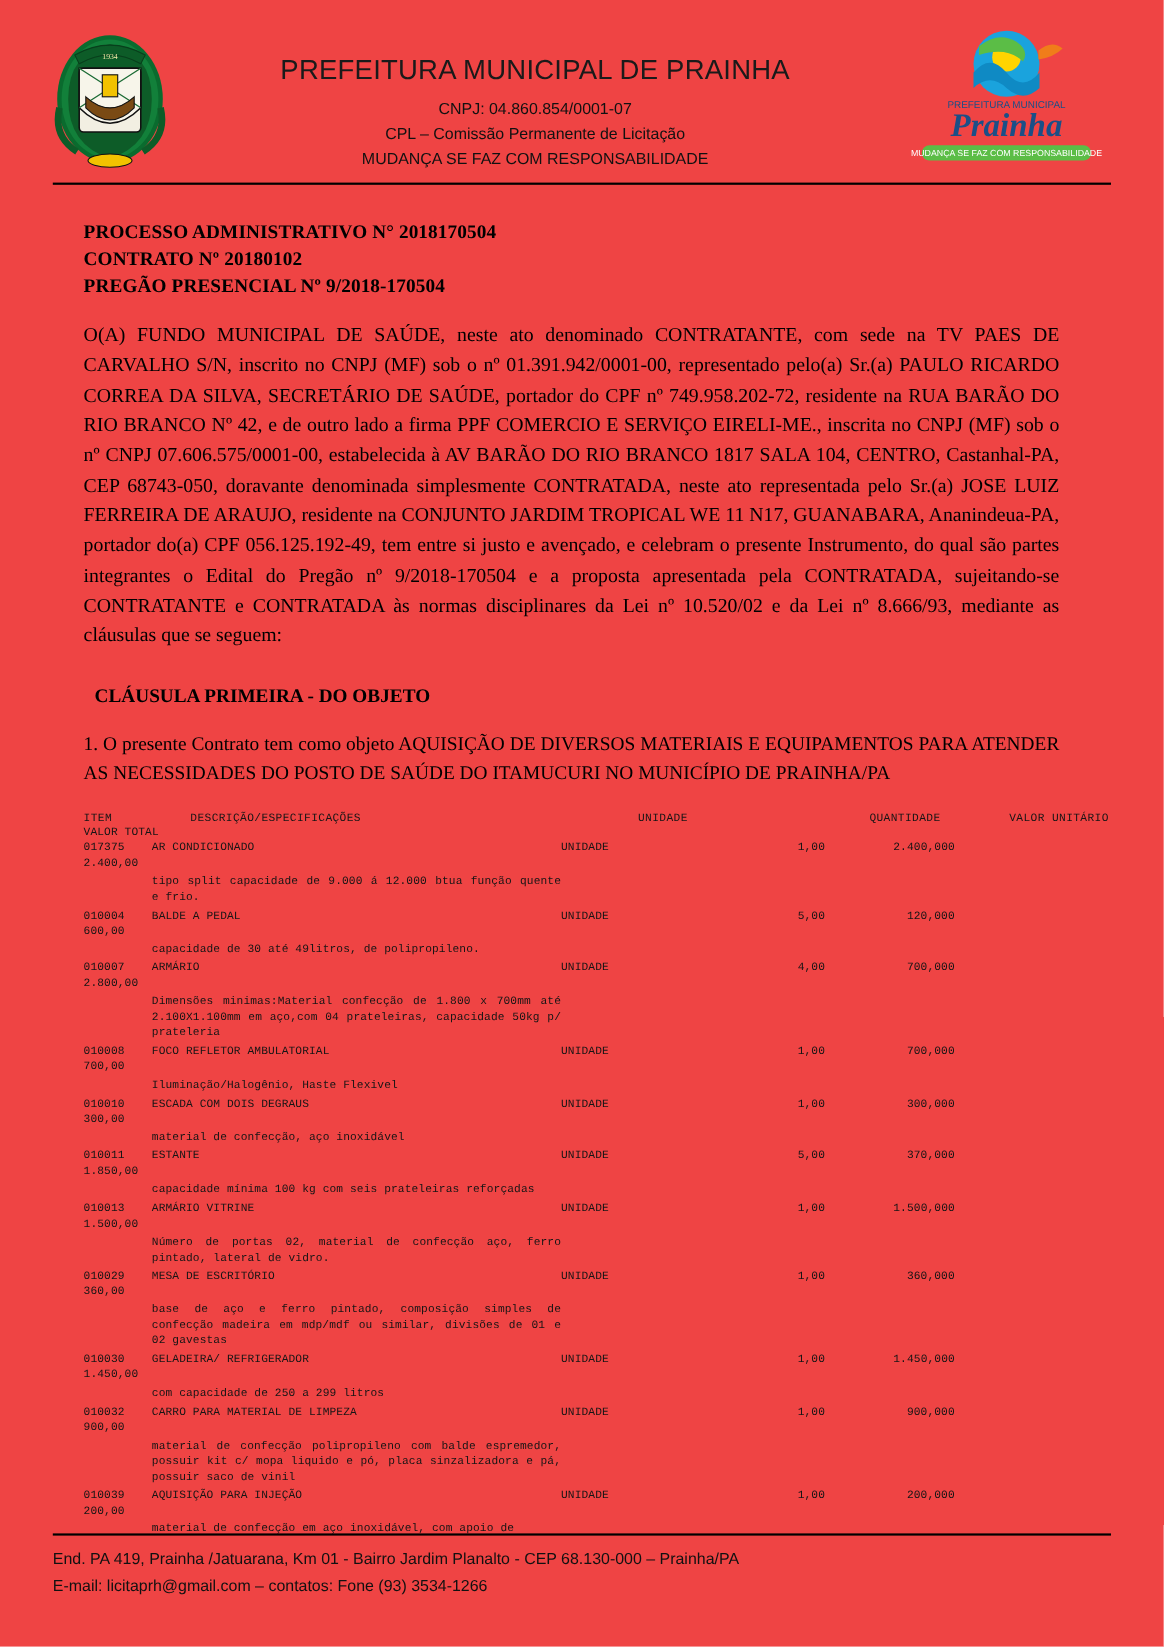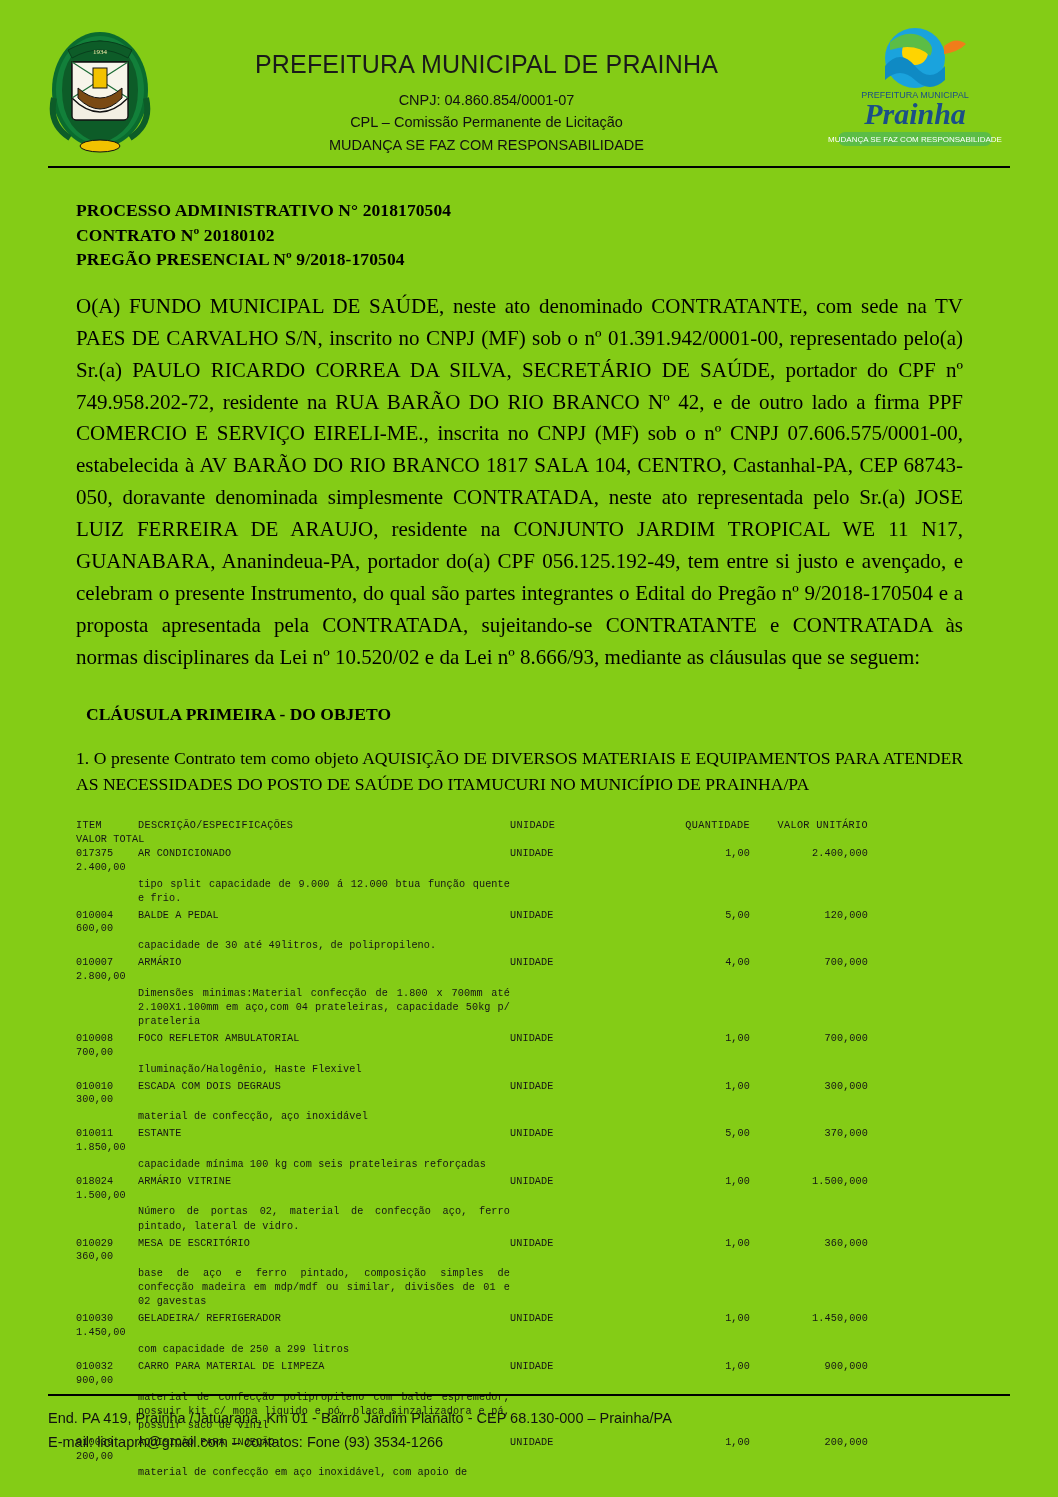--- a/index.html
+++ b/index.html
@@ -4,21 +4,21 @@
 <style>
   html, body {
     margin: 0;
     padding: 0;
     background: #ffffff;
   }
   .page {
     position: relative;
     width: 1058px;
     height: 1497px;
-    background: #84cc16;
+    background: #ef4444;
     font-family: "Liberation Serif", serif;
     color: #000000;
     box-sizing: border-box;
     overflow: hidden;
   }
 
   
   .header {
     position: relative;
     padding: 22px 48px 6px 48px;
@@ -65,21 +65,21 @@
     padding: 30px 95px 0 76px;
   }
   .proc-block {
     font-weight: bold;
     font-size: 17.5px;
     line-height: 1.38;
     letter-spacing: .1px;
   }
   .intro {
     margin-top: 20px;
-    font-size: 21px;
+    font-size: 18px;
     line-height: 1.52;
     text-align: justify;
   }
   .clause-title {
     margin-top: 30px;
     font-weight: bold;
     font-size: 17.5px;
     margin-left: 10px;
   }
   .object {
@@ -99,21 +99,21 @@
   }
   .trow {
     display: flex;
     line-height: 1.35;
   }
   .c-item   { width: 62px;  flex: 0 0 62px; }
   .c-desc   { width: 372px; flex: 0 0 372px; }
   .c-unid   { width: 120px; flex: 0 0 120px; }
   .c-qtd    { width: 120px; flex: 0 0 120px; text-align: right; }
   .c-val    { width: 118px; flex: 0 0 118px; text-align: right; }
-  .thead .trow { letter-spacing: .35px; }
+  .thead .trow { letter-spacing: .35px; gap: 35px; }
   .total-line { line-height: 1.35; }
   .spec {
     margin: 3px 0 3px 62px;
     width: 372px;
     text-align: justify;
     line-height: 1.38;
   }
   .group { margin-bottom: 1px; }
 
   
@@ -270,21 +270,21 @@
               <div class="c-desc">ESTANTE</div>
               <div class="c-unid">UNIDADE</div>
               <div class="c-qtd">5,00</div>
               <div class="c-val">370,000</div>
             </div>
             <div class="total-line">1.850,00</div>
             <div class="spec">capacidade mínima 100 kg com seis prateleiras reforçadas</div>
           </div>
           <div class="group">
             <div class="trow">
-              <div class="c-item">018024</div>
+              <div class="c-item">010013</div>
               <div class="c-desc">ARMÁRIO VITRINE</div>
               <div class="c-unid">UNIDADE</div>
               <div class="c-qtd">1,00</div>
               <div class="c-val">1.500,000</div>
             </div>
             <div class="total-line">1.500,00</div>
             <div class="spec">Número de portas 02, material de confecção aço, ferro pintado, lateral de vidro.</div>
           </div>
           <div class="group">
             <div class="trow">

